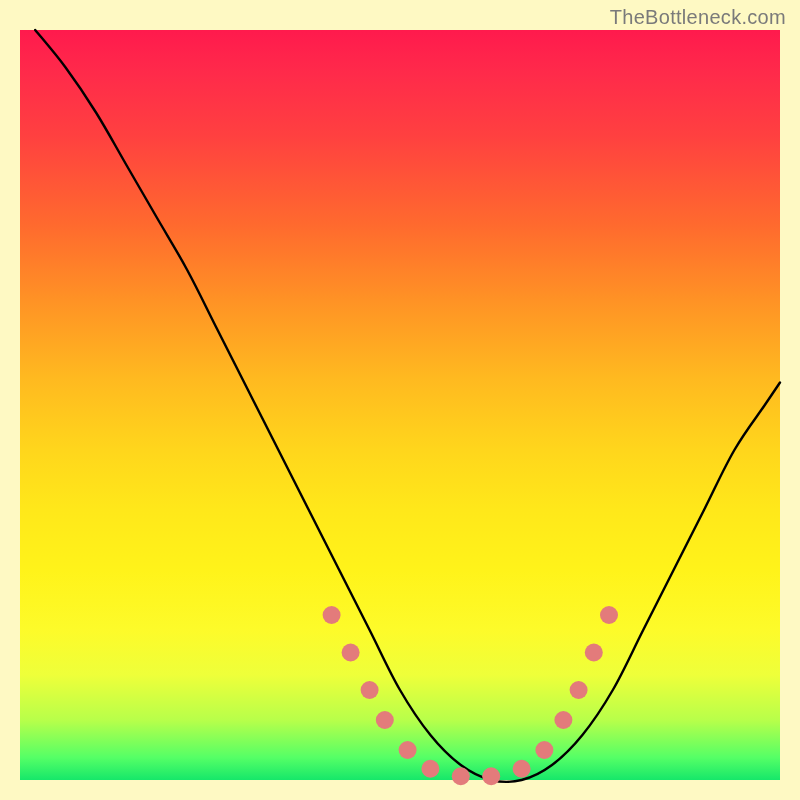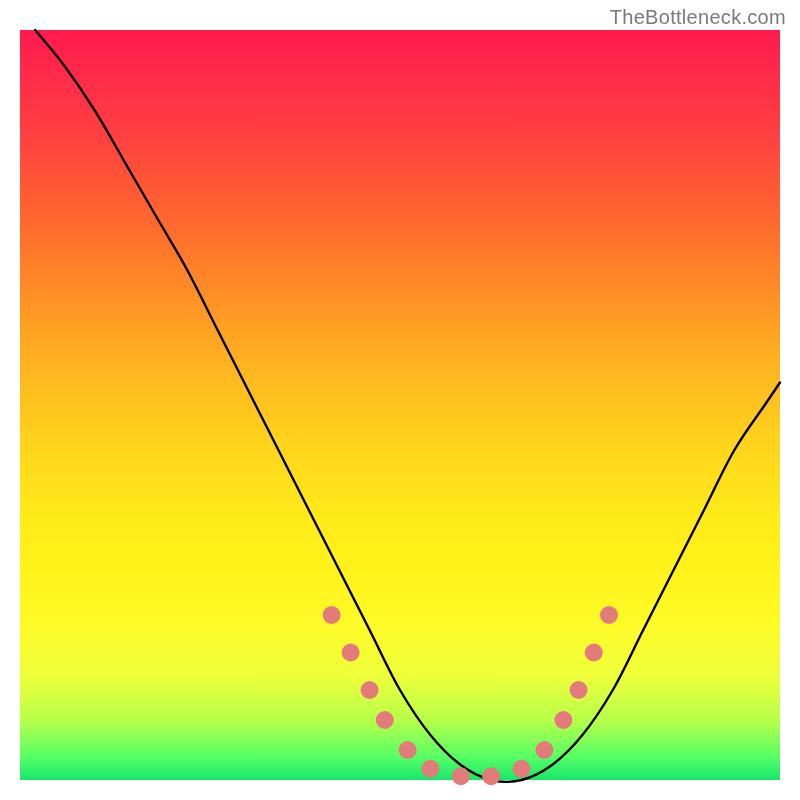--- a/index.html
+++ b/index.html
@@ -10,21 +10,21 @@
     background: #000;
     overflow: hidden;
     font-family: Arial, Helvetica, sans-serif;
   }
   .frame {
     position: absolute;
     left: 0;
     top: 0;
     width: 800px;
     height: 800px;
-    background: #ffffff;
+    background: #fef9c3;
   }
   .plot-area {
     position: absolute;
     left: 20px;
     top: 30px;
     width: 760px;
     height: 750px;
     
     background: linear-gradient(to bottom,
       #ff1a4d 0%,

